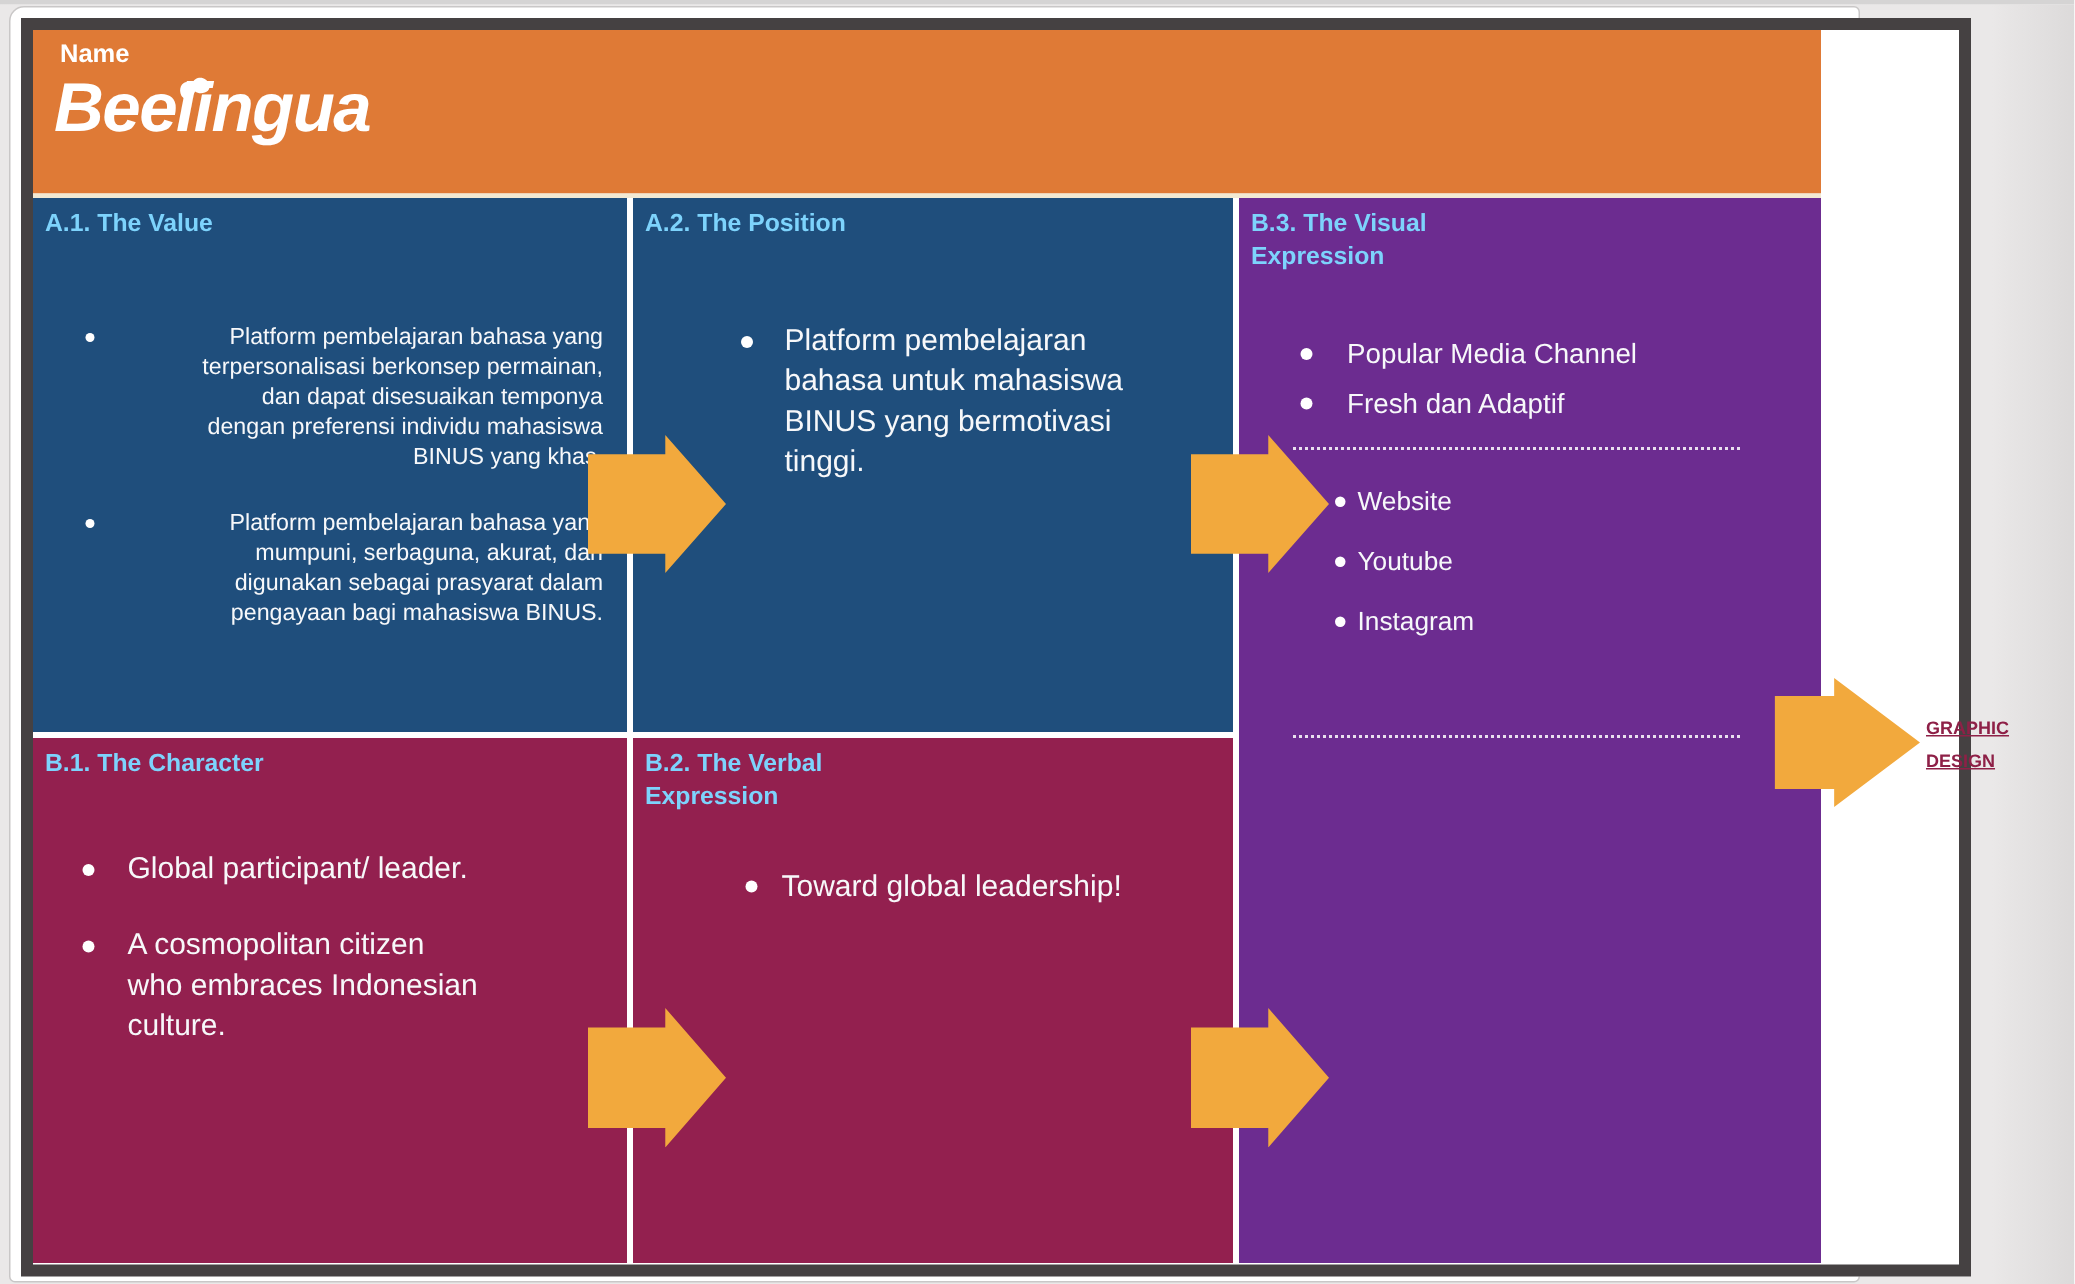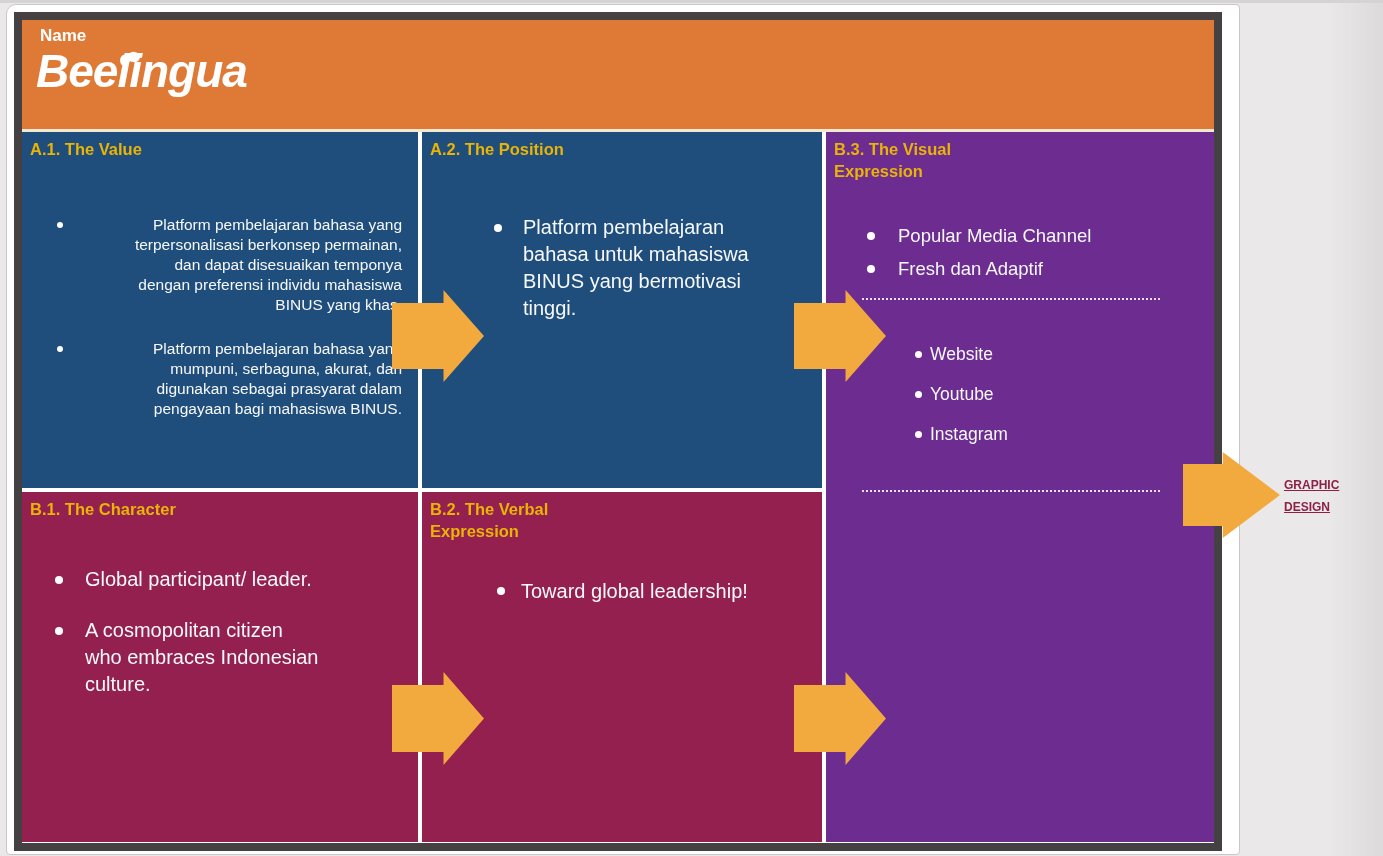--- a/index.html
+++ b/index.html
@@ -6,41 +6,41 @@
   html,body { width:1383px; height:856px; }
   body { font-family:"Liberation Sans", sans-serif; overflow:hidden; }
 
   .page { position:relative; width:1383px; height:856px;
           background:linear-gradient(to right,#EAE8E8 0%,#EAE8E8 96%,#DCDADA 100%);
           border-top:3px solid #D5D4D4; overflow:hidden; }
 
   .slide-frame { position:absolute; left:6px; top:1px; width:1234px; height:851px;
                  background:#FFFFFF; border:1px solid #C9C7C7; border-radius:10px 4px 4px 4px; }
 
-  .board { position:absolute; left:14px; top:9px; width:1208px; height:839px;
+  .board { position:absolute; left:14px; top:9px; width:1300px; height:839px;
            background:#FFFFFF; border:8px solid #454142; }
   .board-inner { position:absolute; inset:0; }
 
   
   .header { position:absolute; left:0; top:0; width:1192px; height:109px; background:#DF7A36; }
   .header-rule { position:absolute; left:0; top:109px; width:1192px; height:3px; background:#F2E9D3; }
   .name-label { position:absolute; left:18px; top:6px; color:#FFFFFF; font-size:17px; font-weight:bold; }
   .brand { position:absolute; left:14px; top:24px; color:#FFFFFF; font-size:46px; font-weight:bold;
            font-style:italic; font-family:Liberation Sans, sans-serif; letter-spacing:-1px; }
   .bee { position:absolute; left:96px; top:30px; width:26px; height:22px; }
 
   
   .panel { position:absolute; overflow:hidden; }
   .panel-a1 { left:0;   top:112px; width:396px; height:356px; background:#1F4E7C; }
   .panel-a2 { left:400px; top:112px; width:400px; height:356px; background:#1F4E7C; }
   .panel-b3 { left:804px; top:112px; width:388px; height:710px; background:#6C2C90; }
   .panel-b1 { left:0;   top:472px; width:396px; height:350px; background:#93204F; }
   .panel-b2 { left:400px; top:472px; width:400px; height:350px; background:#93204F; }
 
-  .panel-title { position:absolute; left:8px; top:6px; color:#eab308; font-size:16.5px;
+  .panel-title { position:absolute; left:8px; top:6px; color:#7dd3fc; font-size:16.5px;
                  font-weight:bold; line-height:22px; white-space:pre-line; }
 
   .list { position:absolute; }
   .li { position:relative; }
   .dot { position:absolute; border-radius:50%; background:#FFFFFF; }
   .txt { display:block; color:#F7F8FA; white-space:pre-line; }
 
   
   .list-a1 { left:30px; top:83px; width:350px; }
   .list-a1 .li { padding-left:35px; margin-bottom:24px;text-align:right; }
@@ -65,21 +65,21 @@
   .list-b2 .dot { left:0; top:9px; width:8px; height:8px; }
   .list-b2 .txt { font-size:20px; line-height:27px; }
 
   
   .list-b3 { left:40px; top:92px; width:330px; }
   .list-b3 .li { padding-left:32px; margin-bottom:9px; }
   .list-b3 .dot { left:1px; top:8px; width:8px; height:8px; }
   .list-b3 .txt { font-size:18.5px; line-height:24px; }
 
   
-  .list-channels { left:89px; top:190px; width:300px;margin-top:20px; }
+  .list-channels { left:64px; top:190px; width:300px; }
   .list-channels .li { padding-left:15px; margin-bottom:16px; }
   .list-channels .dot { left:0; top:9px; width:7px; height:7px; }
   .list-channels .txt { font-size:17.5px; line-height:24px; }
 
   .dotted { position:absolute; left:36px; width:298px; height:0;
             border-top:2px dotted rgba(255,255,255,0.85); }
   .dotted-1 { top:166px; }
   .dotted-2 { top:358px; }
 
   

